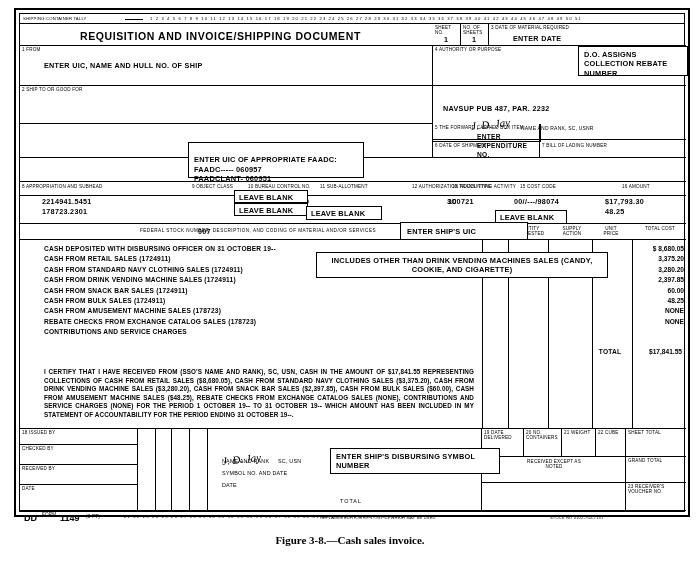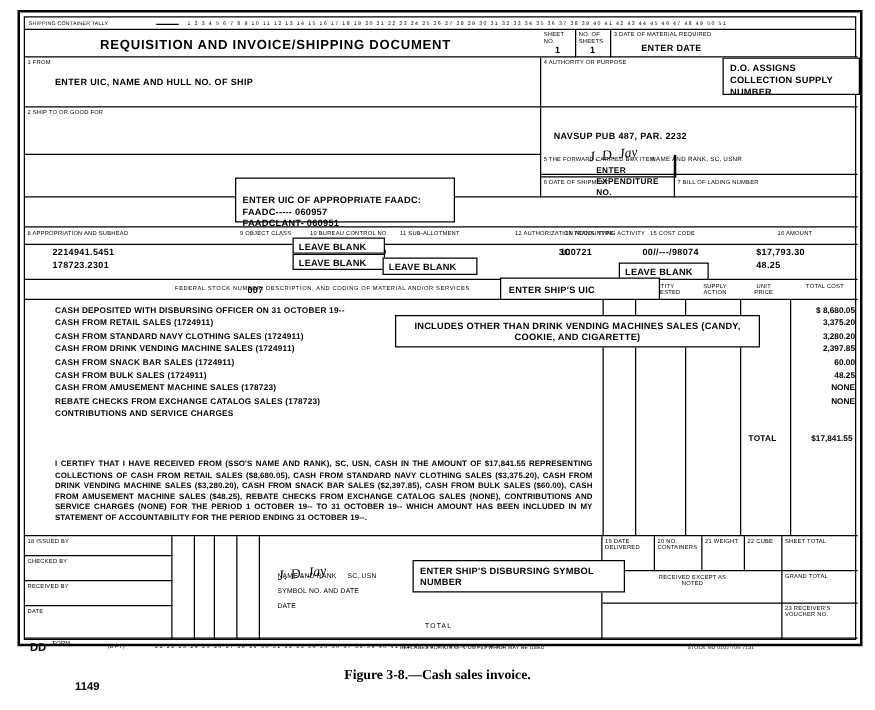--- a/index.html
+++ b/index.html
@@ -215,32 +215,32 @@
 
         <div class="cell br" style="left:462px;top:54px;width:144px;height:28px;"></div>
         <div class="cell" style="left:606px;top:54px;width:60px;height:28px;">
           <div class="lbl" style="position:absolute;left:2px;top:1px;">23  RECEIVER'S VOUCHER NO.</div>
         </div>
       </div>
 
       <div class="cell bt" style="left:0;top:496px;width:666px;height:14px;">
         <div class="dd" style="left:4px;top:2px;">DD</div>
         <div class="lbl" style="position:absolute;left:22px;top:1px;">FORM</div>
-        <div class="dd" style="left:40px;top:2px;margin-top:31px;">1149</div>
+        <div class="dd" style="left:40px;top:2px;">1149</div>
         <div class="lbl" style="position:absolute;left:66px;top:3px;">(8 PT)</div>
         <div class="tickrow" style="left:104px;top:3px;font-size:4.2px;letter-spacing:1.2px;">21 22 23 24 25 26 27 28 29 30 31 32 33 34 35 36 37 38 39 40 41 42 43 44 45 46 47 48 49 50</div>
         <div class="lbl" style="position:absolute;left:300px;top:4px;font-size:4px;">REPLACES EDITION OF 1 OCT 61 WHICH MAY BE USED</div>
         <div class="lbl" style="position:absolute;left:530px;top:4px;font-size:4px;">STOCK NO 0102-705-7131</div>
       </div>
 
     </div>
   </div>
 
   <div class="callout" style="left:578px;top:46px;width:110px;height:30px;">
-    <span>D.O. ASSIGNS COLLECTION SUPPLY NUMBER</span>
+    <span>D.O. ASSIGNS COLLECTION REBATE NUMBER</span>
   </div>
 
   <div class="callout" style="left:188px;top:142px;width:176px;height:36px;white-space:pre-line;">
     <span>ENTER UIC OF APPROPRIATE FAADC:
 FAADC----- 060957
 FAADCLANT- 060951</span>
   </div>
 
 
   <div class="callout" style="left:234px;top:190px;width:74px;height:13px;padding:2px 4px;">

